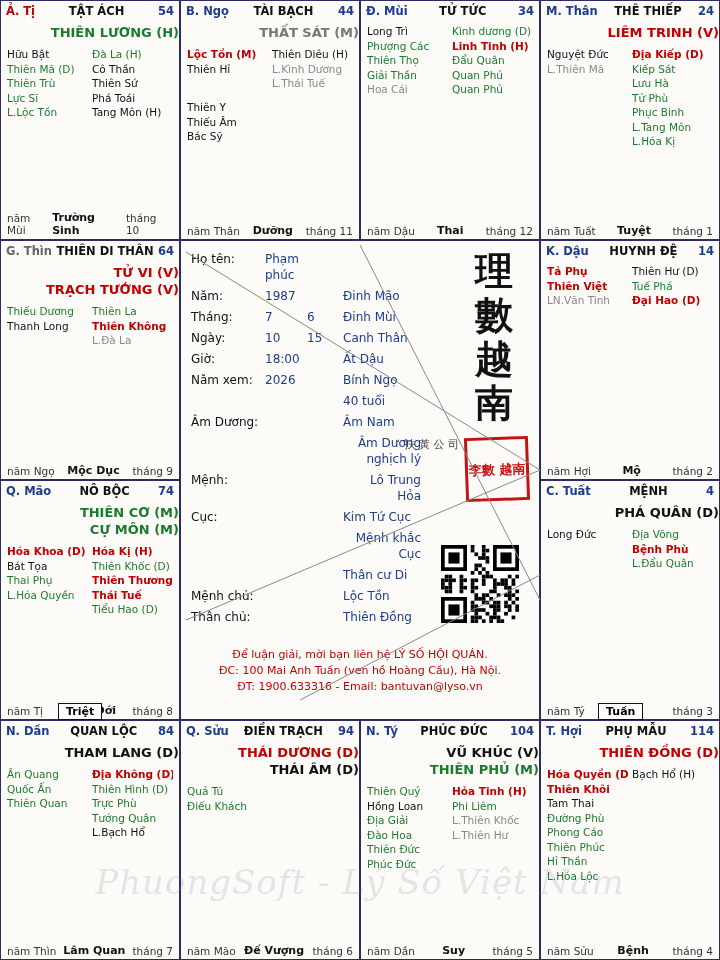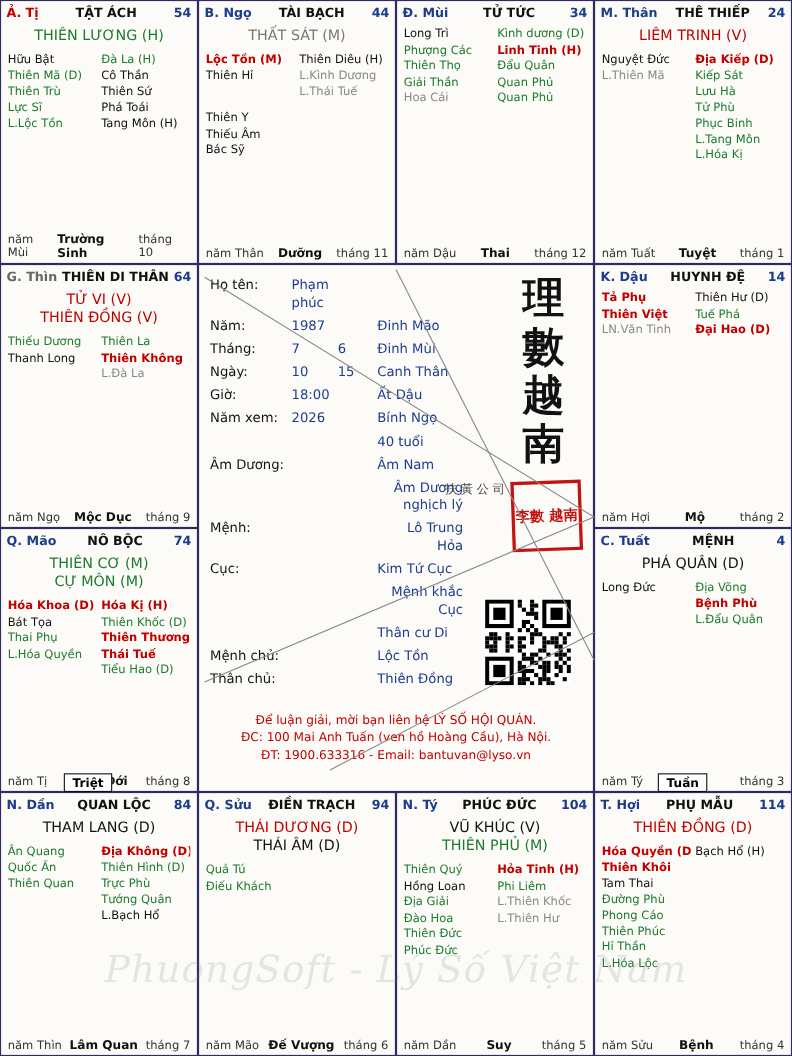--- a/index.html
+++ b/index.html
@@ -37,21 +37,21 @@
     font-size:11.5px; font-weight:bold;
   }
   .branch { color:#c00000; font-weight:bold; white-space:nowrap; }
   .branch.gray { color:#666; }
   .branch.blue { color:#1b3c8f; }
   .palace { color:#1b3c8f; font-weight:bold; flex:1; text-align:center; }
   .palace.dark { color:#111; }
   .num { color:#1b3c8f; font-weight:bold; }
 
   .stars-main {
-    text-align:center; font-weight:normal; font-size:13px;
+    text-align:right; font-weight:bold; font-size:13px;
     margin-top:6px; line-height:17px;
   }
   .sm-green { color:#1a7a2e; }
   .sm-red { color:#c00000; }
   .sm-dark { color:#111; }
   .sm-gray { color:#777; }
 
   .cols {
     display:flex; padding:6px 6px 0 6px; gap:4px;
     line-height:14.5px; font-size:10.5px;
@@ -246,21 +246,21 @@
       </div>
     </div>
     <div class="cell">
       <div class="c-head">
         <span class="branch gray">G. Thìn</span>
         <span class="palace dark">THIÊN DI   THÂN</span>
         <span class="num">64</span>
       </div>
       <div class="stars-main">
         <div class="sm-red">TỬ VI (V)</div>
-        <div class="sm-red">THIÊN ĐỒNG (V)</div>
+        <div class="sm-red">TRẠCH TƯỚNG (V)</div>
       </div>
       <div class="cols">
         <div class="col">
           <div style="color: rgb(26, 122, 46);">Thiếu Dương</div>
           <div style="color: rgb(17, 17, 17);">Thanh Long</div>
         </div>
         <div class="col">
           <div style="color: rgb(26, 122, 46);">Thiên La</div>
           <div style="color: rgb(192, 0, 0); font-weight: bold;">Thiên Không</div>
           <div style="color: rgb(136, 136, 136);">L.Đà La</div>

